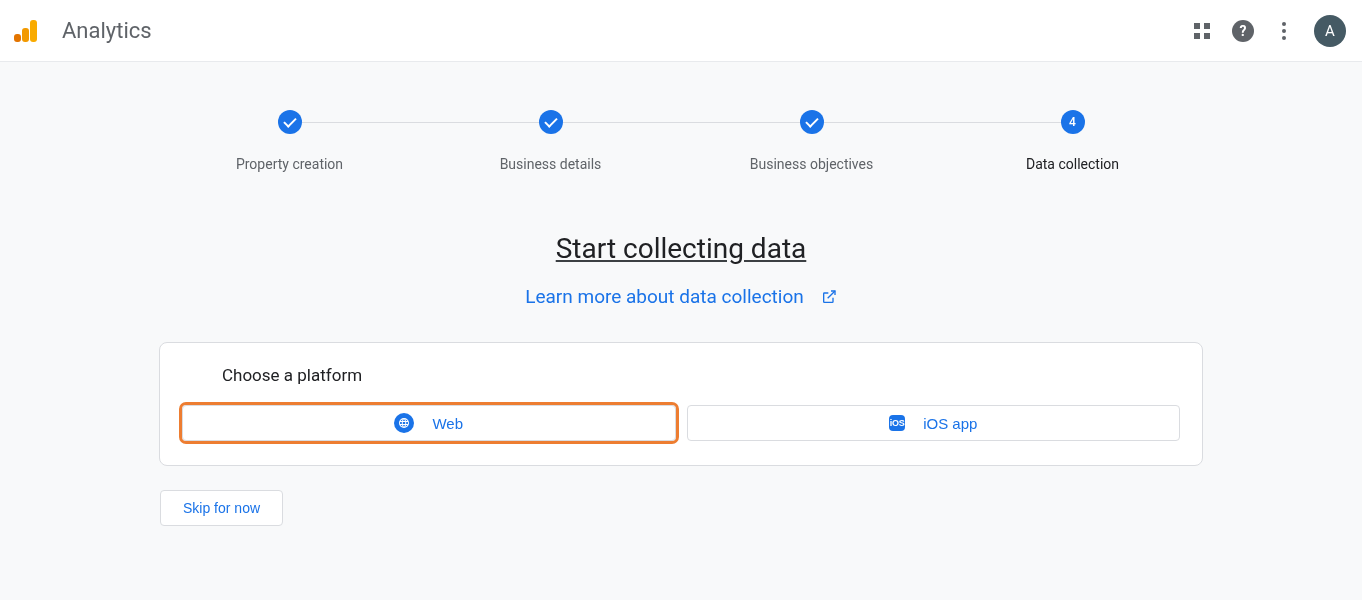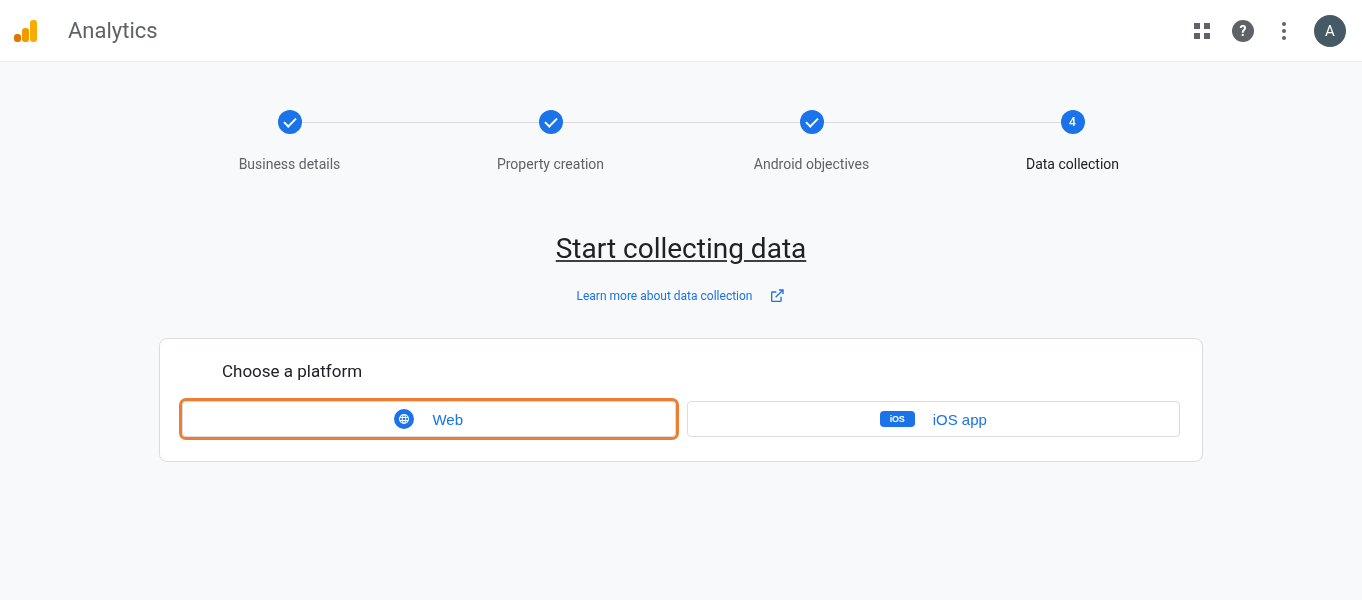--- a/index.html
+++ b/index.html
@@ -18,21 +18,21 @@
       align-items: center;
       padding: 0 16px 0 14px;
       border-bottom: 1px solid #e8eaed;
     }
     .logo-wrap { display: flex; align-items: center; gap: 12px; }
     .logo-icon { display: flex; align-items: flex-end; height: 22px; }
     .bar { width: 7px; border-radius: 3px; display: inline-block; margin-right: 1px; }
     .bar1 { height: 8px; background: #e37400; }
     .bar2 { height: 14px; background: #f29900; }
     .bar3 { height: 22px; background: #f9ab00; }
-    .app-title { font-size: 22px; color: #5f6368; font-weight: 400; margin-left: 18px; }
+    .app-title { font-size: 22px; color: #5f6368; font-weight: 400; margin-left: 12px; }
     .header-right { margin-left: auto; display: flex; align-items: center; gap: 18px; }
     .apps-icon { display: grid; grid-template-columns: repeat(2, 6px); grid-template-rows: repeat(2, 6px); gap: 4px; cursor: pointer; padding: 4px; }
     .apps-icon div { background: #5f6368; width: 6px; height: 6px; }
     .help-icon { width: 22px; height: 22px; border-radius: 50%; background: #5f6368; color: #fff; display: flex; align-items: center; justify-content: center; font-size: 14px; font-weight: 700; cursor: pointer; }
     .more-icon { display: flex; flex-direction: column; gap: 3px; cursor: pointer; padding: 6px 10px; }
     .more-icon div { width: 4px; height: 4px; border-radius: 50%; background: #5f6368; }
     .avatar { width: 32px; height: 32px; border-radius: 50%; background: #455a64; color: #fff; display: flex; align-items: center; justify-content: center; font-size: 15px; cursor: pointer; }
 
     .content { padding: 48px 0 0; }
     .stepper { width: 1044px; margin: 0 auto 60px; display: flex; align-items: flex-start; }
@@ -41,31 +41,31 @@
     .step-circle.done::after { content: ''; display: block; width: 10px; height: 5px; border-left: 2px solid #fff; border-bottom: 2px solid #fff; transform: rotate(-45deg) translate(1px, -1px); }
     .step-circle.num { color: #fff; font-size: 12px; font-weight: 500; }
     .step-label { margin-top: 22px; font-size: 14px; color: #5f6368; white-space: nowrap; }
     .step-label.active { color: #202124; font-weight: 400; }
     .step-line { position: absolute; top: 12px; left: 50%; width: 100%; height: 1px; background: #dadce0; z-index: 1; }
     .step:last-child .step-line { display: none; }
 
     .main { width: 1044px; margin: 0 auto; text-align: center; text-decoration: underline; }
     .title { font-size: 28px; color: #202124; font-weight: 400; margin-bottom: 20px; }
     .description { font-size: 15px; color: #5f6368; line-height: 1.55; max-width: 800px; margin: 0 auto 20px; }
-    .learn-more { color: #1a73e8; font-size: 12px; display: inline-flex; align-items: center; gap: 17px; cursor: pointer; text-decoration: none; }
+    .learn-more { color: #1a73e8; font-size: 19px; display: inline-flex; align-items: center; gap: 17px; cursor: pointer; text-decoration: none; }
     .ext-icon { width: 16px; height: 16px; }
 
     .card { background: #fff; border: 1px solid #dadce0; border-radius: 8px; width: 1044px; margin: 34px auto 0; padding: 22px 22px 24px; text-align: left; }
     .card-title { font-size: 17px; color: #202124; margin-bottom: 20px; margin-left: 40px; }
     .platforms { display: flex; gap: 11px; }
     .platform-btn { flex: 1; height: 36px; border: 1px solid #dadce0; border-radius: 4px; background: #fff; display: flex; align-items: center; justify-content: center; gap: 18px; cursor: pointer; font-size: 15px; color: #1a73e8; font-weight: 500; }
     .platform-btn.highlighted { outline: 3px solid #ed7d31; outline-offset: 0; }
     .platform-icon { width: 20px; height: 20px; border-radius: 50%; background: #1a73e8; display: flex; align-items: center; justify-content: center; }
     .platform-icon svg { width: 12px; height: 12px; fill: #fff; }
-    .ios-badge { width: 35px; height: 16px; border-radius: 4px; background: #1a73e8; color: #fff; font-size: 9px; font-weight: 700; display: flex; align-items: center; justify-content: center; letter-spacing: -0.3px; }
+    .ios-badge { width: 16px; height: 16px; border-radius: 4px; background: #1a73e8; color: #fff; font-size: 9px; font-weight: 700; display: flex; align-items: center; justify-content: center; letter-spacing: -0.3px; }
 
     .skip-btn { margin: 24px 0 0 160px; display: inline-block; padding: 9px 22px; border: 1px solid #dadce0; border-radius: 4px; background: #fff; color: #1a73e8; font-size: 14px; font-weight: 500; cursor: pointer; }
   </style>
 </head>
 <body>
 
 <div class="header">
   <div class="logo-wrap">
     <div class="logo-icon">
       <span class="bar bar1"></span>
@@ -89,31 +89,31 @@
     </div>
     <div class="avatar">A</div>
   </div>
 </div>
 
 <div class="content">
   <div class="stepper">
     <div class="step">
       <div class="step-circle done"></div>
       <div class="step-line"></div>
+      <div class="step-label">Property creation</div>
+    </div>
+    <div class="step">
+      <div class="step-circle done"></div>
+      <div class="step-line"></div>
       <div class="step-label">Business details</div>
     </div>
     <div class="step">
       <div class="step-circle done"></div>
       <div class="step-line"></div>
-      <div class="step-label">Property creation</div>
-    </div>
-    <div class="step">
-      <div class="step-circle done"></div>
-      <div class="step-line"></div>
-      <div class="step-label">Android objectives</div>
+      <div class="step-label">Business objectives</div>
     </div>
     <div class="step">
       <div class="step-circle num">4</div>
       <div class="step-label active">Data collection</div>
     </div>
   </div>
 
   <div class="main">
     <h1 class="title">Start collecting data</h1>
     <a class="learn-more">
@@ -137,13 +137,14 @@
         </span>
         <span>Web</span>
       </button>
       <button class="platform-btn">
         <span class="ios-badge">iOS</span>
         <span>iOS app</span>
       </button>
     </div>
   </div>
 
+  <button class="skip-btn">Skip for now</button>
 </div>
 
 </body></html>

